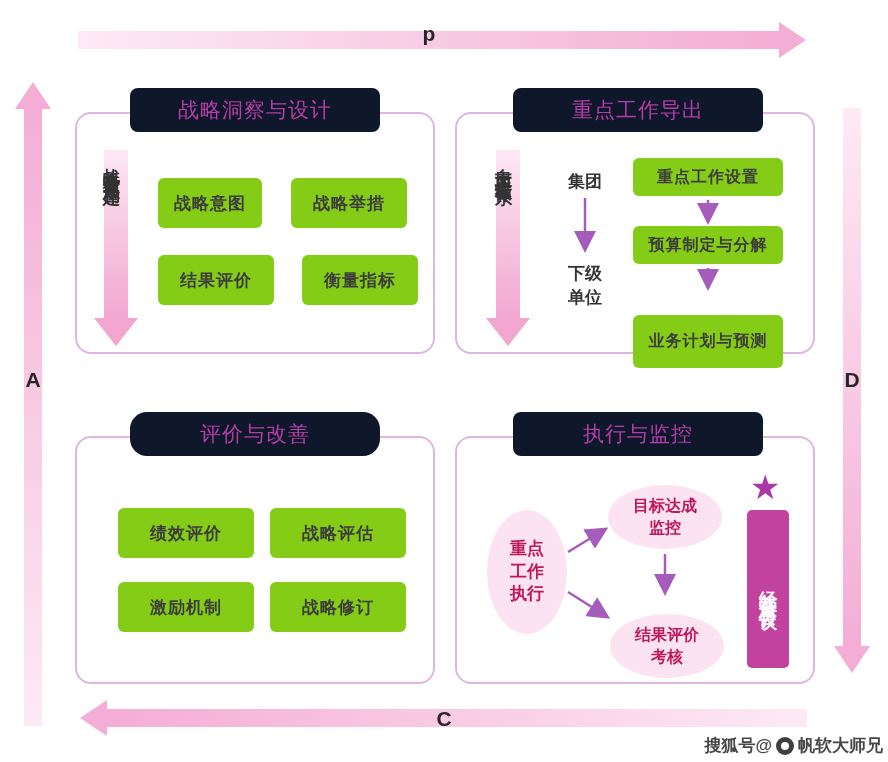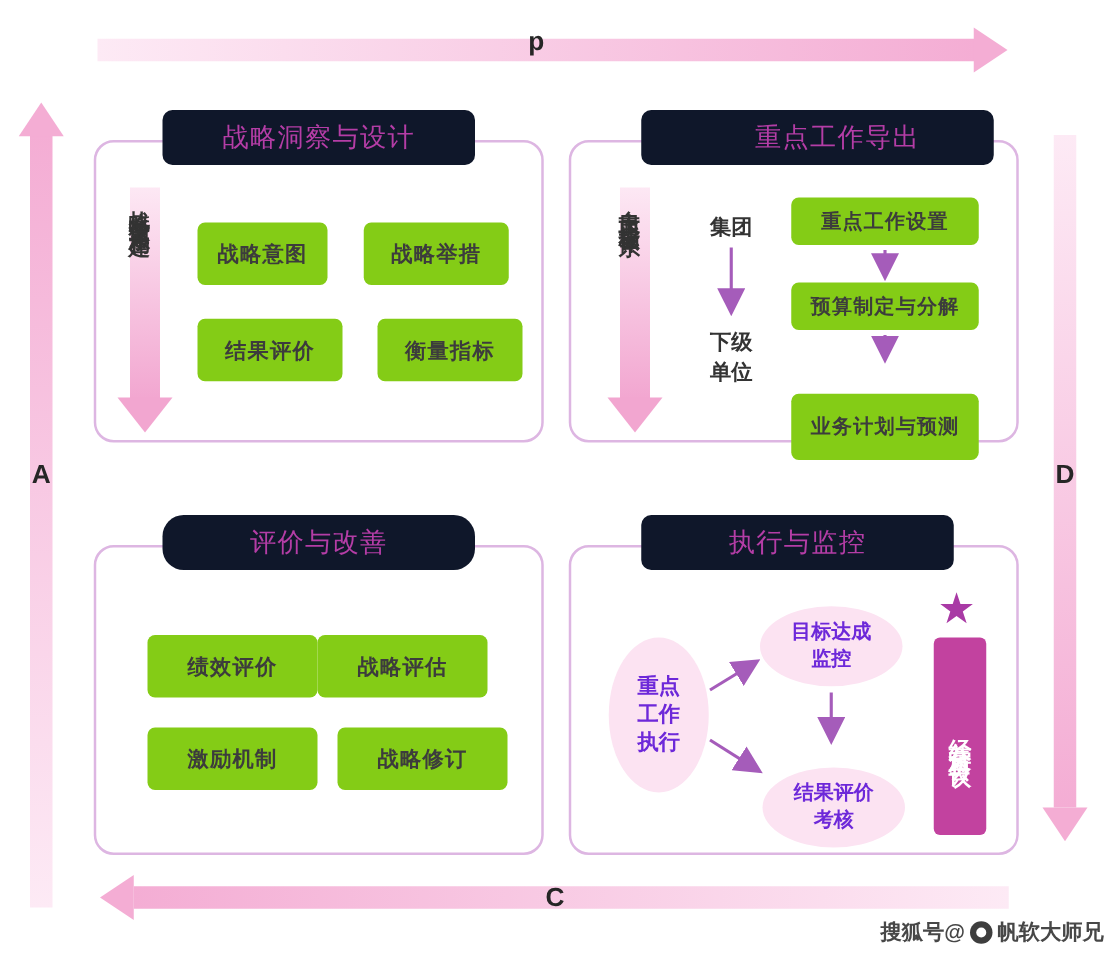--- a/index.html
+++ b/index.html
@@ -28,21 +28,21 @@
     position:absolute; writing-mode:vertical-rl; text-orientation:upright;
     font-weight:bold; font-size:17px; color:#333; letter-spacing:3px; z-index:2;
   }
   .org-label {
     position:absolute; width:48px; text-align:center; font-weight:bold; font-size:17px;
     color:#333; white-space:pre-line; line-height:1.4; z-index:2;
   }
   .ellipse {
     position:absolute; background:#fce3f2; border-radius:50%;
     display:flex; align-items:center; justify-content:center; text-align:center;
-    font-weight:bold; color:#6d28d9; white-space:pre-line; line-height:1.35; z-index:2;
+    font-weight:bold; color:#be185d; white-space:pre-line; line-height:1.35; z-index:2;
   }
   .edge-label {
     position:absolute; font-weight:bold; font-size:21px; color:#262626;
     z-index:4; text-align:center;
   }
   .banner {
     position:absolute; background:#c2429f; border-radius:5px; color:#fff;
     writing-mode:vertical-rl; text-orientation:upright;
     font-weight:bold; font-size:18px; letter-spacing:4px;
     display:flex; align-items:center; justify-content:center; z-index:2;
@@ -91,37 +91,37 @@
     <div class="shaft" style="left:104px;top:150px;width:24px;height:170px;background:linear-gradient(to bottom,#fde8f4,#f2a6d0);z-index:2;"></div>
     <div class="tri" style="left:94px;top:318px;border-left:22px solid transparent;border-right:22px solid transparent;border-top:28px solid #f2a6d0;z-index:2;"></div>
   </div>
   <div class="vlabel" style="left:100px;top:154px;">战略衡量体系构建</div>
   <div class="box" style="left:158px;top:178px;width:104px;height:50px;">战略意图</div>
   <div class="box" style="left:291px;top:178px;width:116px;height:50px;">战略举措</div>
   <div class="box" style="left:158px;top:255px;width:116px;height:50px;">结果评价</div>
   <div class="box" style="left:302px;top:255px;width:116px;height:50px;">衡量指标</div>
 
   <div class="panel" style="left:455px;top:112px;height:242px;"></div>
-  <div class="panel-title" style="left:513px;top:88px;padding-left:32px;">重点工作导出</div>
+  <div class="panel-title" style="left:513px;top:88px;">重点工作导出</div>
   <div>
     <div class="shaft" style="left:496px;top:150px;width:24px;height:170px;background:linear-gradient(to bottom,#fde8f4,#f2a6d0);z-index:2;"></div>
     <div class="tri" style="left:486px;top:318px;border-left:22px solid transparent;border-right:22px solid transparent;border-top:28px solid #f2a6d0;z-index:2;"></div>
   </div>
   <div class="vlabel" style="left:492px;top:154px;">自上而下指标体系</div>
   <div class="org-label" style="left:561px;top:170px;">集团</div>
   <div class="org-label" style="left:561px;top:262px;">下级
 单位</div>
   <div class="box" style="left:633px;top:158px;width:150px;height:38px;font-size:16px;">重点工作设置</div>
   <div class="box" style="left:633px;top:226px;width:150px;height:38px;font-size:16px;">预算制定与分解</div>
   <div class="box" style="left:633px;top:292px;width:150px;height:53px;font-size:16px;margin-top:23px;">业务计划与预测</div>
 
   <div class="panel" style="left:75px;top:436px;height:248px;"></div>
   <div class="panel-title" style="left:130px;top:412px;border-radius:17px;">评价与改善</div>
   <div class="box" style="left:118px;top:508px;width:136px;height:50px;">绩效评价</div>
-  <div class="box" style="left:254px;top:508px;width:136px;height:50px;">战略评估</div>
+  <div class="box" style="left:270px;top:508px;width:136px;height:50px;">战略评估</div>
   <div class="box" style="left:118px;top:582px;width:136px;height:50px;">激励机制</div>
   <div class="box" style="left:270px;top:582px;width:136px;height:50px;">战略修订</div>
 
   <div class="panel" style="left:455px;top:436px;height:248px;"></div>
   <div class="panel-title" style="left:513px;top:412px;">执行与监控</div>
   <div class="ellipse" style="left:487px;top:510px;width:80px;height:124px;font-size:17px;">重点
 工作
 执行</div>
   <div class="ellipse" style="left:608px;top:485px;width:114px;height:64px;font-size:16px;">目标达成
 监控</div>

